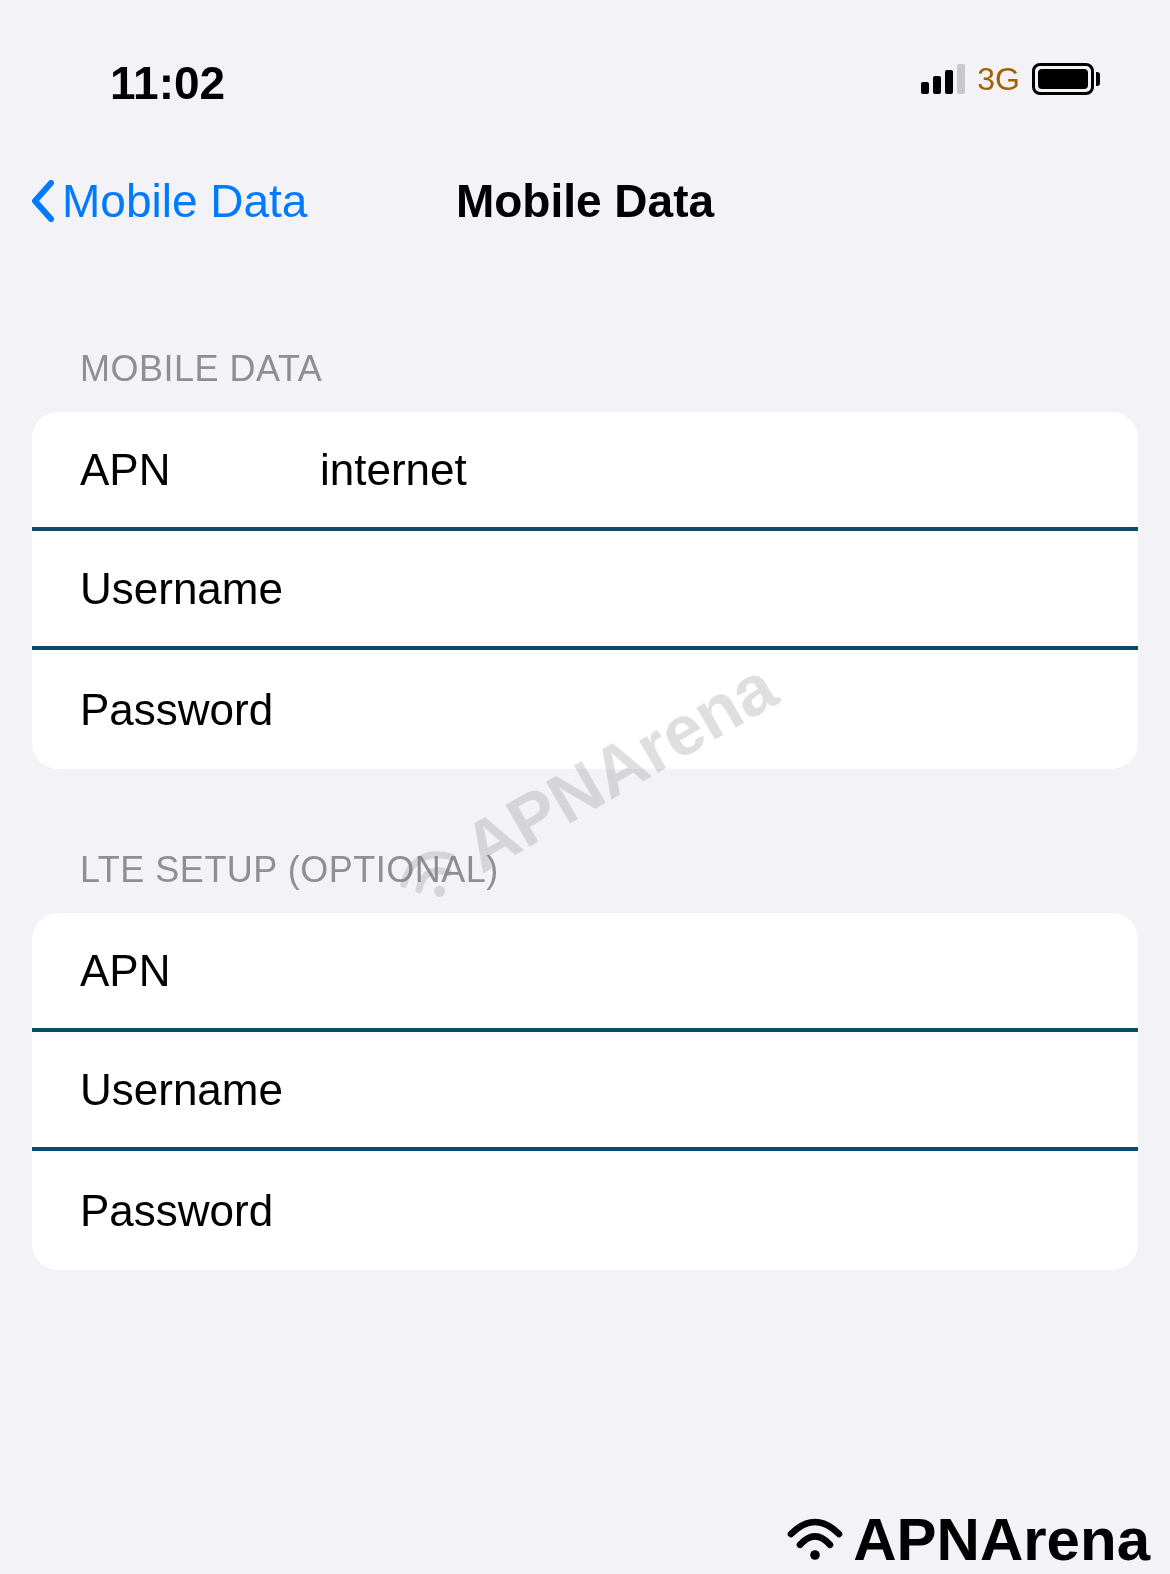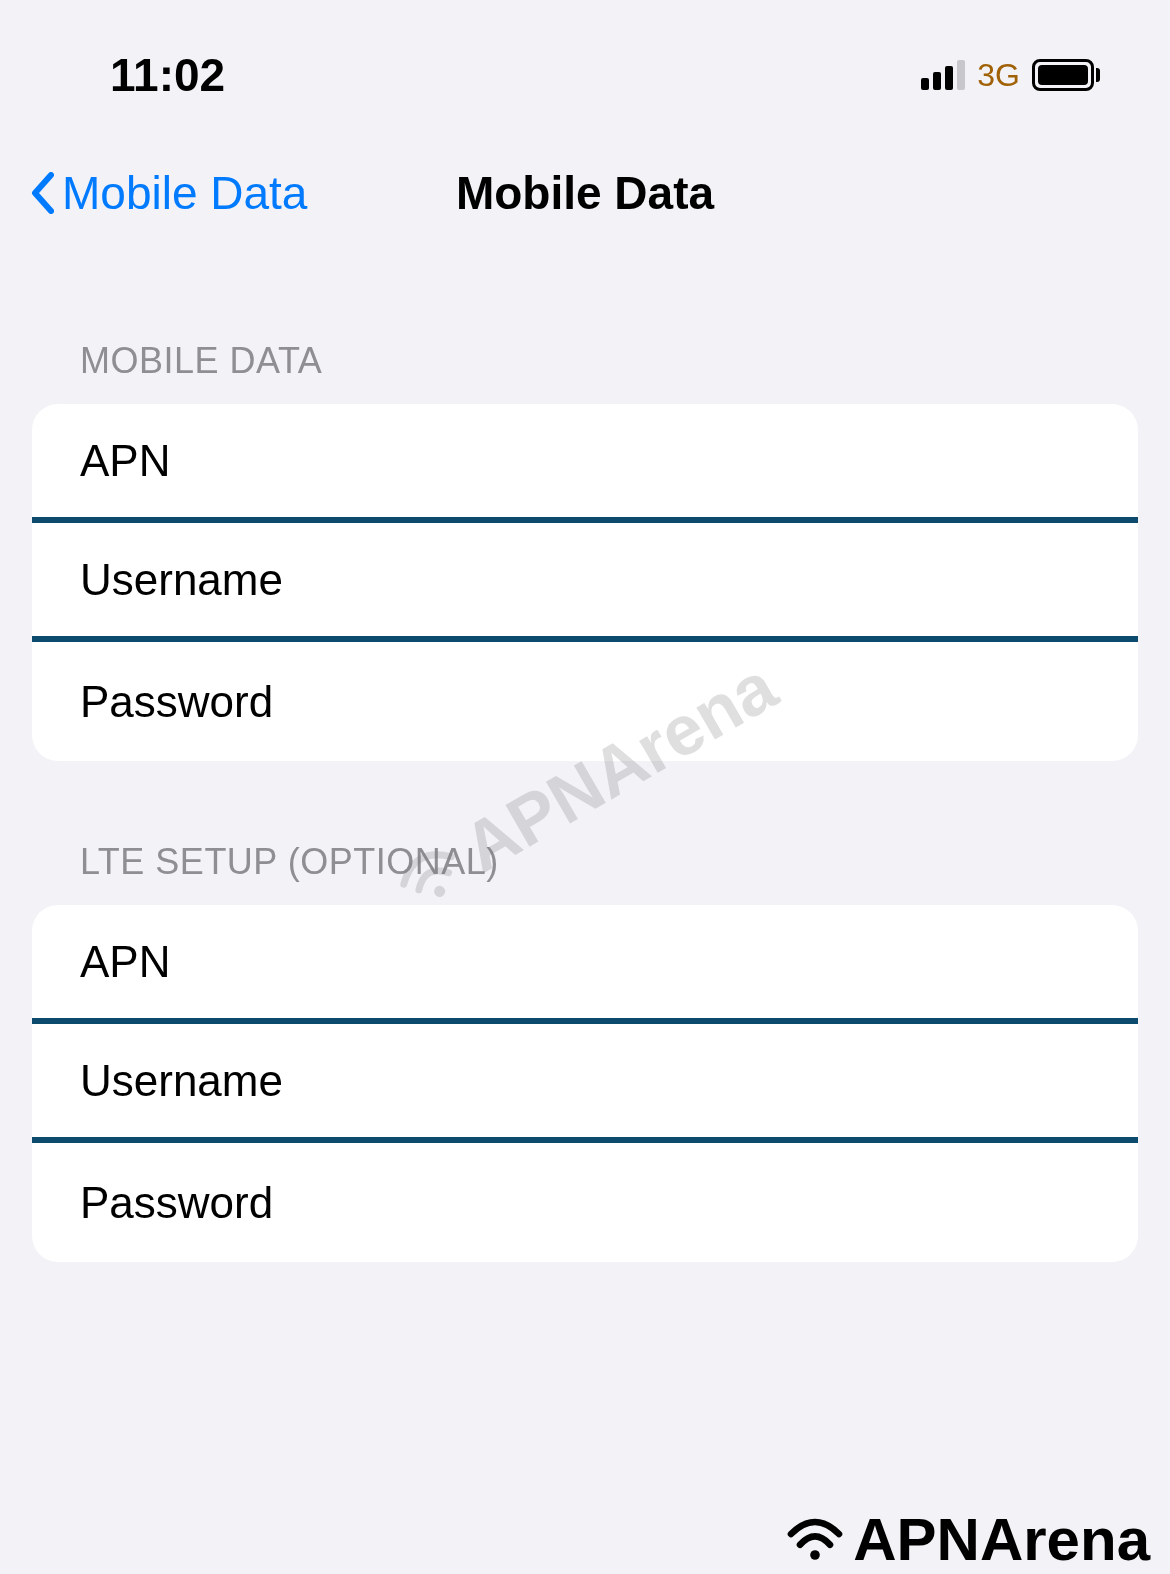--- a/index.html
+++ b/index.html
@@ -21,20 +21,21 @@
       display: flex;
       justify-content: space-between;
       align-items: center;
       padding: 48px 70px 20px 110px;
     }
     
     .status-time {
       font-size: 46px;
       font-weight: 600;
       color: #000;
+      margin-top: 8px;
     }
     
     .status-right {
       display: flex;
       align-items: center;
       gap: 12px;
     }
     
     .signal-bars {
       display: flex;
@@ -140,21 +141,21 @@
       margin: 0 32px;
       border-radius: 26px;
       overflow: hidden;
     }
     
     .field-row {
       display: flex;
       align-items: center;
       padding: 0 48px;
       height: 119px;
-      border-bottom: 6px solid #0c4a6e;
+      border-bottom: 4px solid #0c4a6e;
     }
     
     .field-row:last-child {
       border-bottom: none;
       gap: 40px;
     }
     
     .field-label {
       font-size: 44px;
       font-weight: 400;
@@ -240,20 +241,21 @@
     <span class="back-text">Mobile Data</span>
   </div>
   <div class="nav-title">Mobile Data</div>
 </div>
 
 <div class="section">
   <div class="section-header">MOBILE DATA</div>
   <div class="section-body">
     <div class="field-row">
       <span class="field-label">APN</span>
+      <input class="field-input" type="text" value="internet" style="">
     </div>
     <div class="field-row">
       <span class="field-label">Username</span>
       <input class="field-input" type="text" value="" style="">
     </div>
     <div class="field-row">
       <span class="field-label">Password</span>
       <input class="field-input" type="text" value="" style="">
     </div>
   </div>

